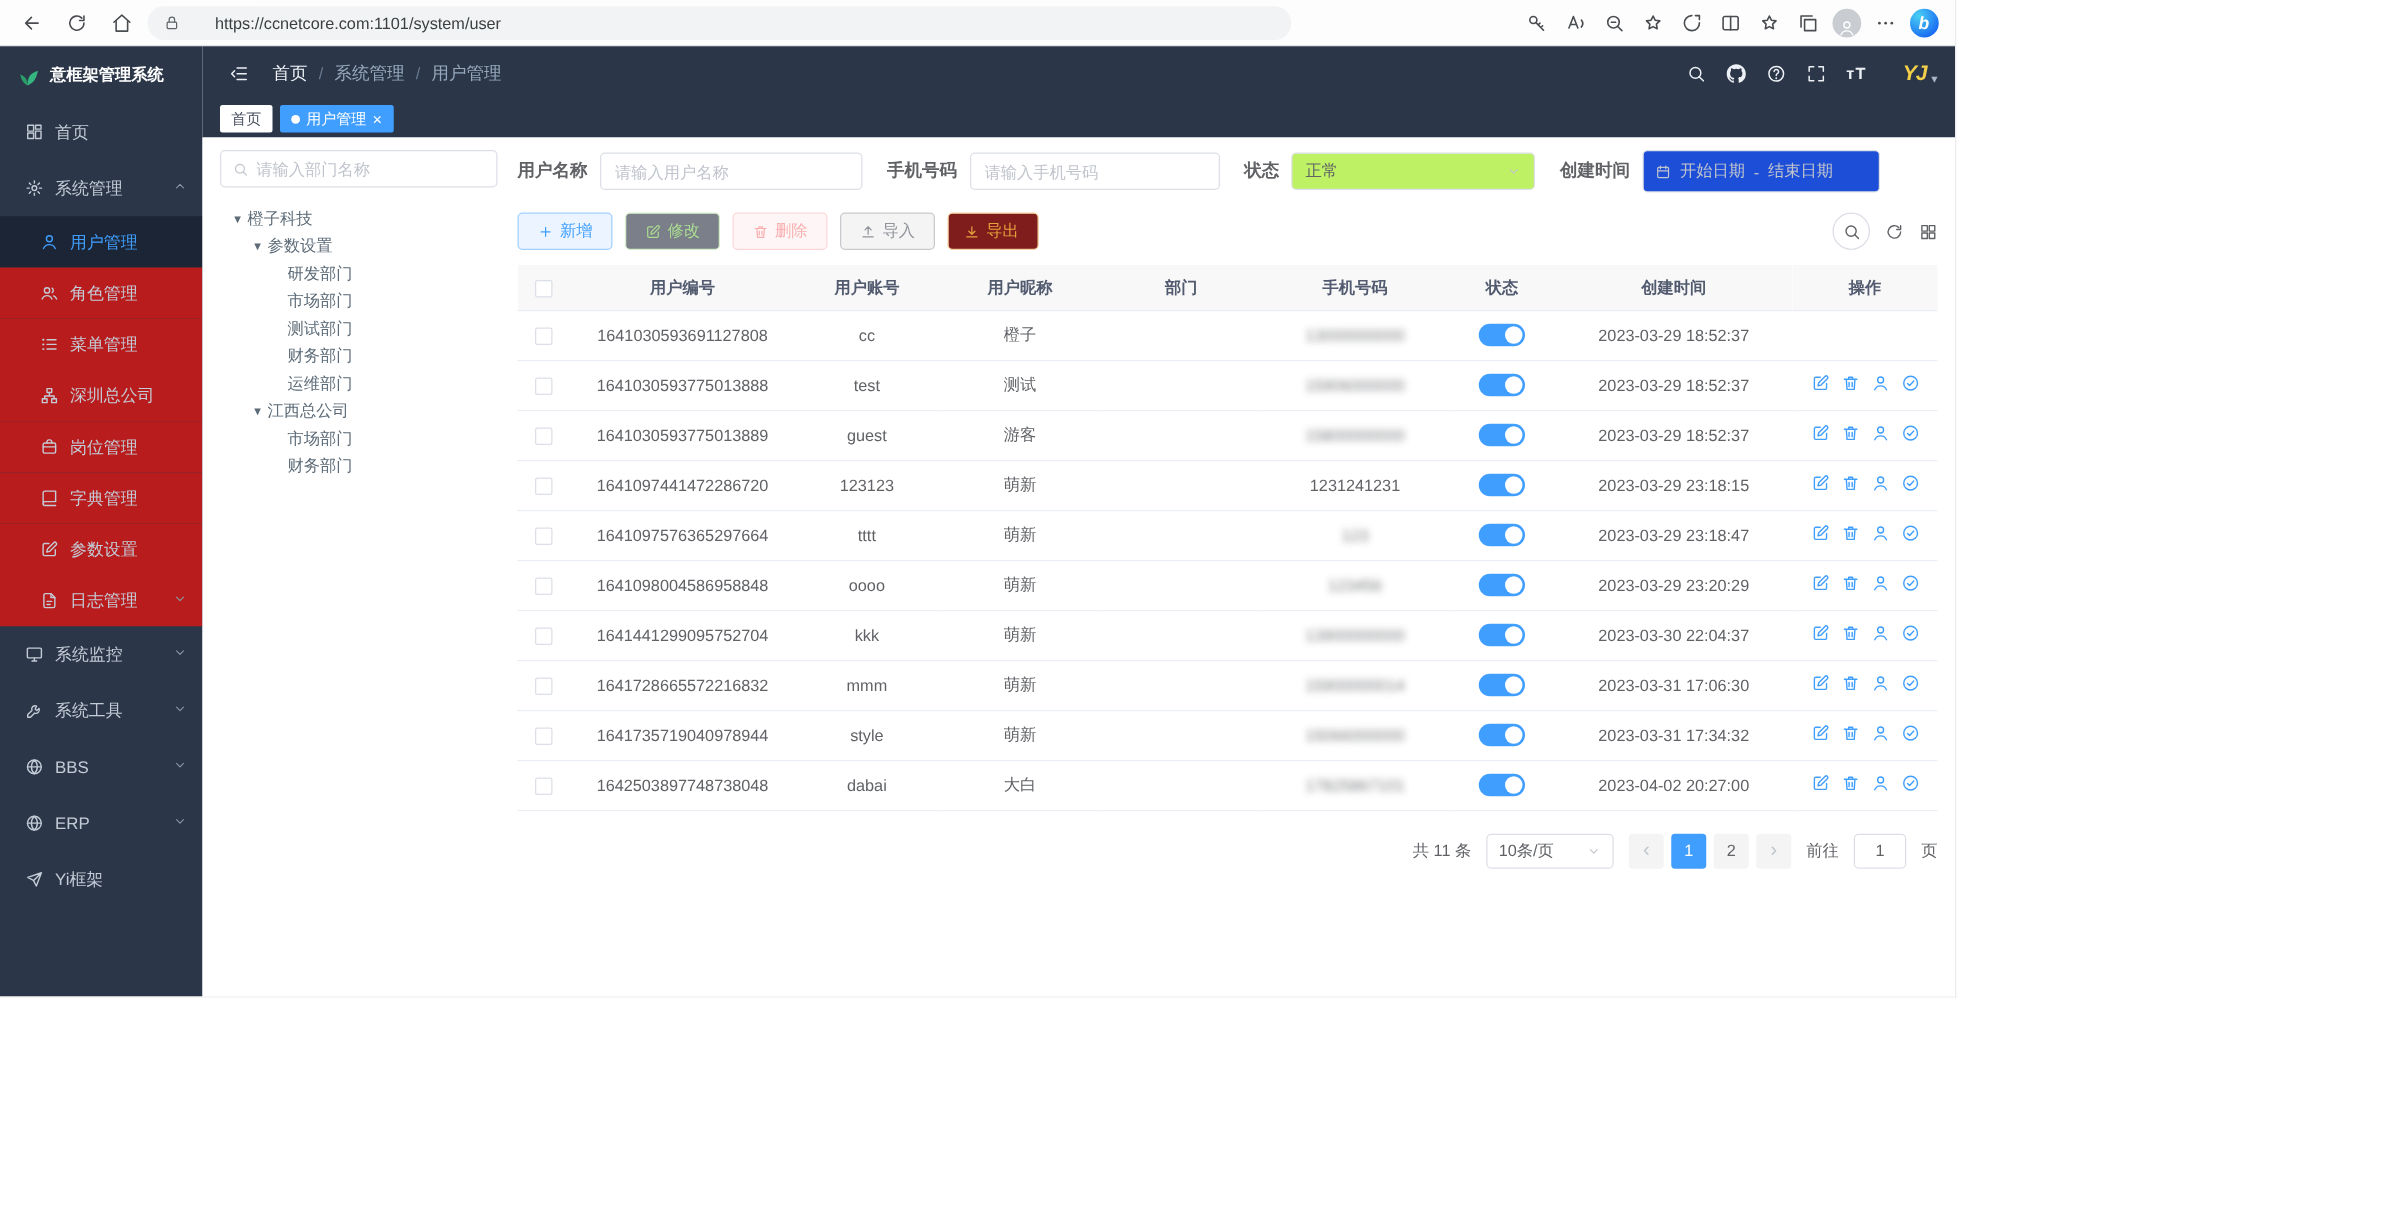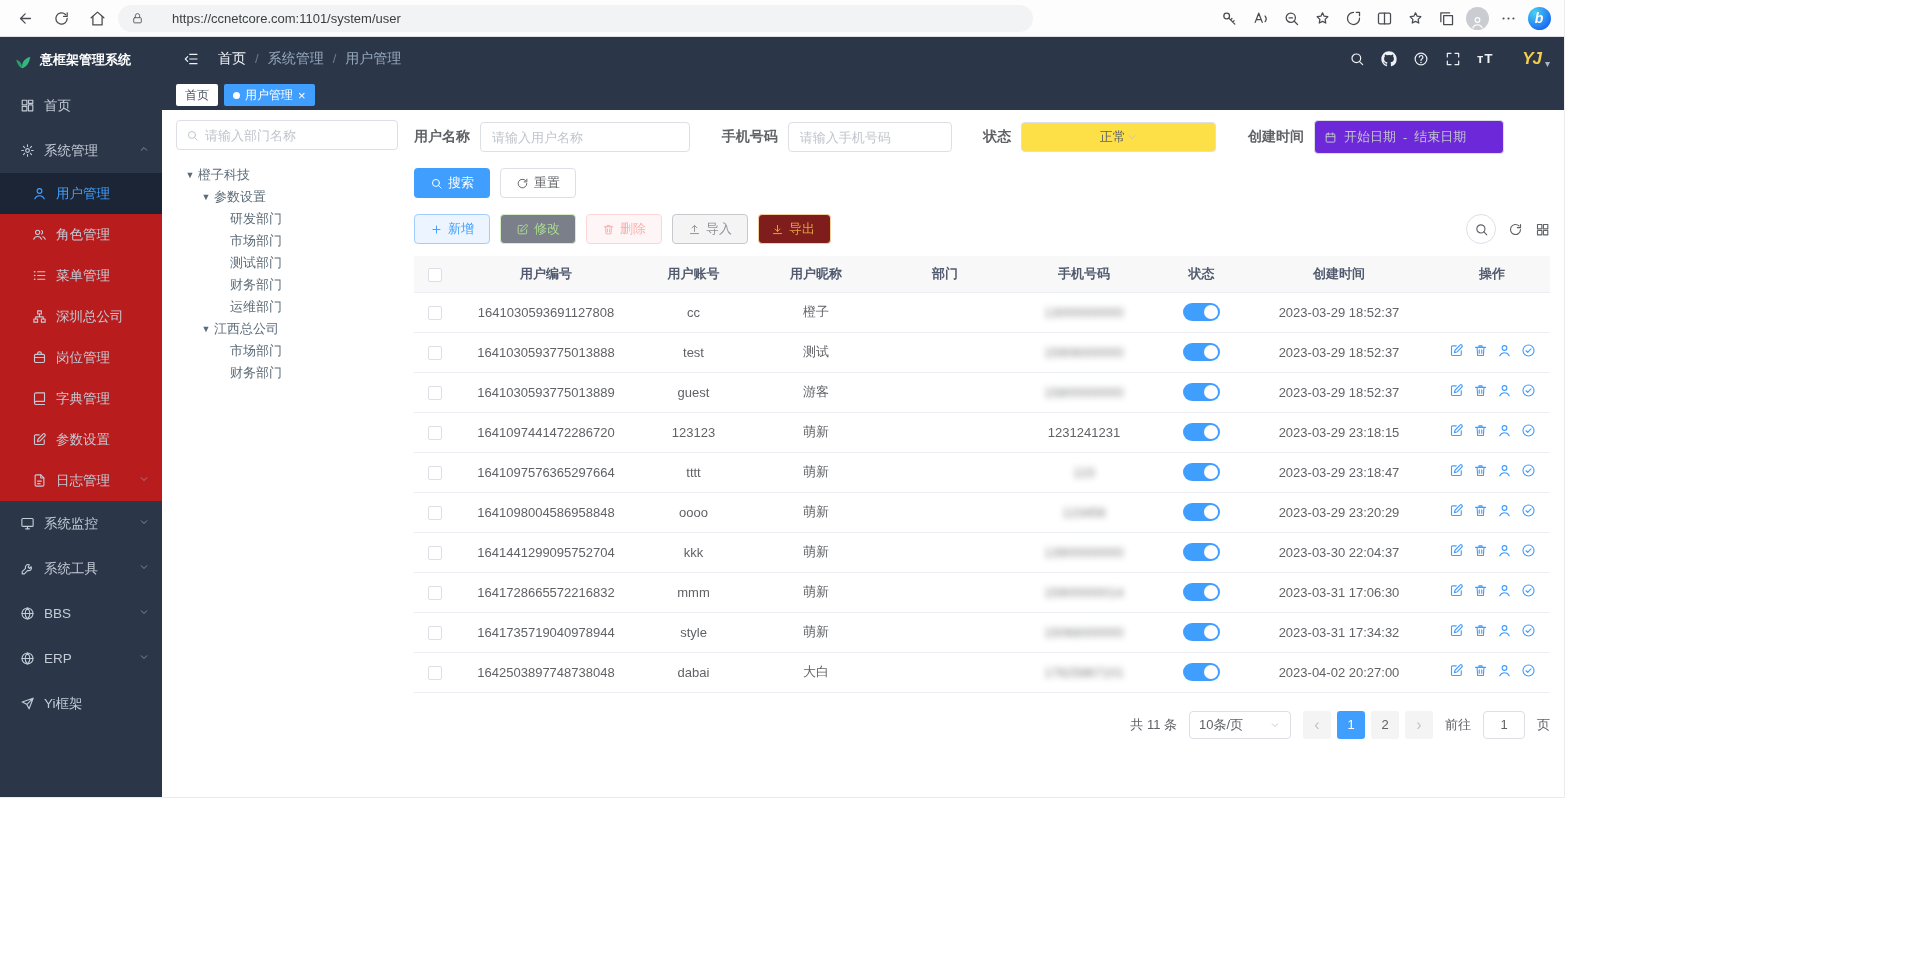--- a/index.html
+++ b/index.html
@@ -70,23 +70,23 @@
   .tree { margin-top:14px; font-size:13px; color:#5c6b77; }
   .tree-node { display:flex; align-items:center; height:22px; cursor:pointer; white-space:nowrap; }
   .tree-caret { width:16px; font-size:9px; color:#5c6b77; text-align:center; flex-shrink:0; }
 
   .table-panel { flex:1; min-width:0; display:flex; flex-direction:column; }
   .filter-row { display:flex; align-items:center; justify-content:space-between; padding-right:46px; }
   .f-group { display:flex; align-items:center; gap:10px; }
   .f-label { font-size:14px; color:#606266; font-weight:700; white-space:nowrap; }
   .f-input { height:30px; border:1px solid #dcdfe6; border-radius:4px; padding:0 11px; font-size:13px; color:#606266; outline:none; font-family:inherit; background:#fff; }
   .f-input::placeholder { color:#c0c4cc; }
-  .f-select { width:195px; height:30px; border:1px solid #dcdfe6; border-radius:4px; display:flex; align-items:center; justify-content:center; padding:0 10px; font-size:13px; color:#606266; cursor:pointer; background:#fde047; }
+  .f-select { width:195px; height:30px; border:1px solid #dcdfe6; border-radius:4px; display:flex; align-items:center; justify-content:space-between; padding:0 10px; font-size:13px; color:#606266; cursor:pointer; background:#bef264; }
   .caret svg { width:12px; height:12px; color:#c0c4cc; }
-  .f-date { width:190px; height:30px; border:1px solid #dcdfe6; border-radius:4px; display:flex; align-items:center; gap:7px; padding:16px 9px; font-size:13px; color:#c0c4cc; background:#6d28d9; cursor:pointer; }
+  .f-date { width:190px; height:30px; border:1px solid #dcdfe6; border-radius:4px; display:flex; align-items:center; gap:7px; padding:16px 9px; font-size:13px; color:#c0c4cc; background:#1d4ed8; cursor:pointer; }
   .f-date .ico svg { width:13px; height:13px; }
 
   .search-row { margin-top:14px; display:flex; gap:10px; }
   .btn { display:inline-flex; align-items:center; gap:5px; height:30px; padding:0 15px; border-radius:4px; font-size:13px; cursor:pointer; border:1px solid transparent; background:#fff; font-family:inherit; }
   .btn .ico svg { width:13px; height:13px; }
   .btn-primary { background:#409eff; color:#fff; }
   .btn-plain { border-color:#dcdfe6; color:#606266; }
   .action-row { margin-top:16px; display:flex; gap:10px; align-items:center; }
   .btn-add { background:#ecf5ff; color:#409eff; border-color:#a0cfff; }
   .btn-edit { background:#0f172a; color:#67c23a; border-color:#b3e19d; opacity:.55; }
@@ -544,21 +544,21 @@
 
           <div class="table-panel">
 
             <div class="filter-row">
               <div class="f-group">
                 <span class="f-label">用户名称</span>
                 <input class="f-input" style="width: 210px;" placeholder="请输入用户名称">
               </div>
               <div class="f-group">
                 <span class="f-label">手机号码</span>
-                <input class="f-input" style="width: 164px;" placeholder="请输入手机号码">
+                <input class="f-input" style="width: 200px;" placeholder="请输入手机号码">
               </div>
               <div class="f-group">
                 <span class="f-label">状态</span>
                 <div class="f-select">
                   <span>正常</span>
                   <span class="ico caret">
                       <svg viewBox="0 0 24 24" fill="none" stroke="currentColor" stroke-width="1.8" stroke-linecap="round" stroke-linejoin="round">
                         <path d="m6.5 9.5 5.5 5.5 5.5-5.5"></path>
                       </svg>
                     </span>
@@ -573,39 +573,20 @@
                         <path d="M8 3.5v4M16 3.5v4M4 10.5h16"></path>
                       </svg>
                     </span>
                   <span>开始日期</span>
                   <span class="date-sep">-</span>
                   <span>结束日期</span>
                 </div>
               </div>
             </div>
 
-            <div class="search-row">
-              <button class="btn btn-primary">
-                <span class="ico">
-                    <svg viewBox="0 0 24 24" fill="none" stroke="currentColor" stroke-width="1.8" stroke-linecap="round" stroke-linejoin="round">
-                      <circle cx="11" cy="11" r="6.5"></circle>
-                      <path d="m20.5 20.5-5-5"></path>
-                    </svg>
-                  </span>
-                <span>搜索</span>
-              </button>
-              <button class="btn btn-plain">
-                <span class="ico">
-                    <svg viewBox="0 0 24 24" fill="none" stroke="currentColor" stroke-width="1.8" stroke-linecap="round" stroke-linejoin="round">
-                      <path d="M20 12a8 8 0 1 1-2.4-5.7M20 4v5h-5"></path>
-                    </svg>
-                  </span>
-                <span>重置</span>
-              </button>
-            </div>
 
             <div class="action-row">
               <button class="btn btn-add">
                 <span class="ico">
                     <svg viewBox="0 0 24 24" fill="none" stroke="currentColor" stroke-width="1.8" stroke-linecap="round" stroke-linejoin="round">
                       <path d="M12 5.5v13M5.5 12h13"></path>
                     </svg>
                   </span>
                 <span>新增</span>
               </button>

